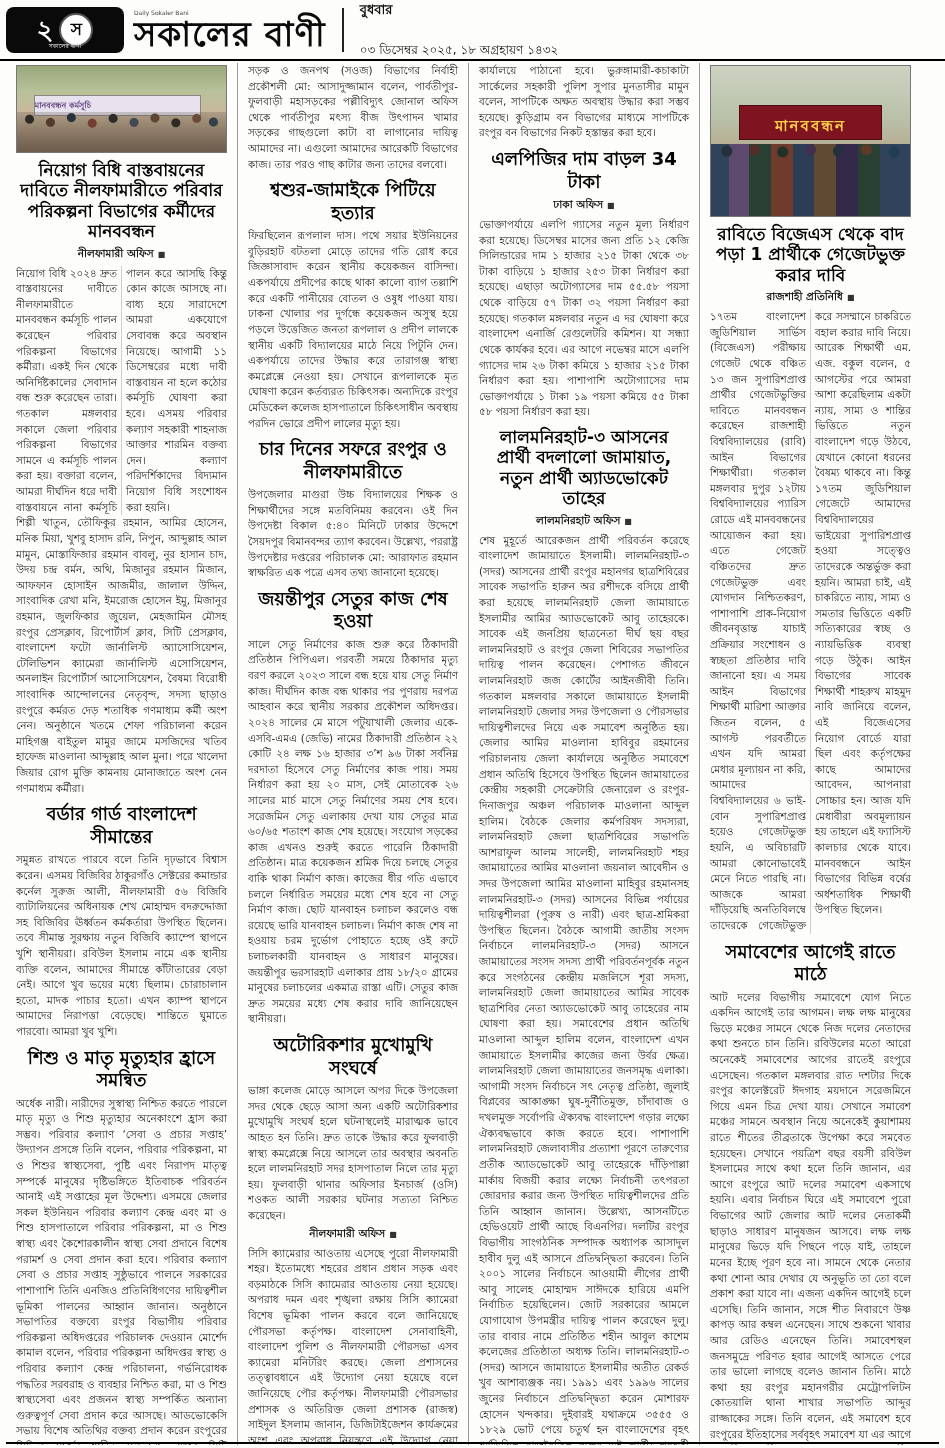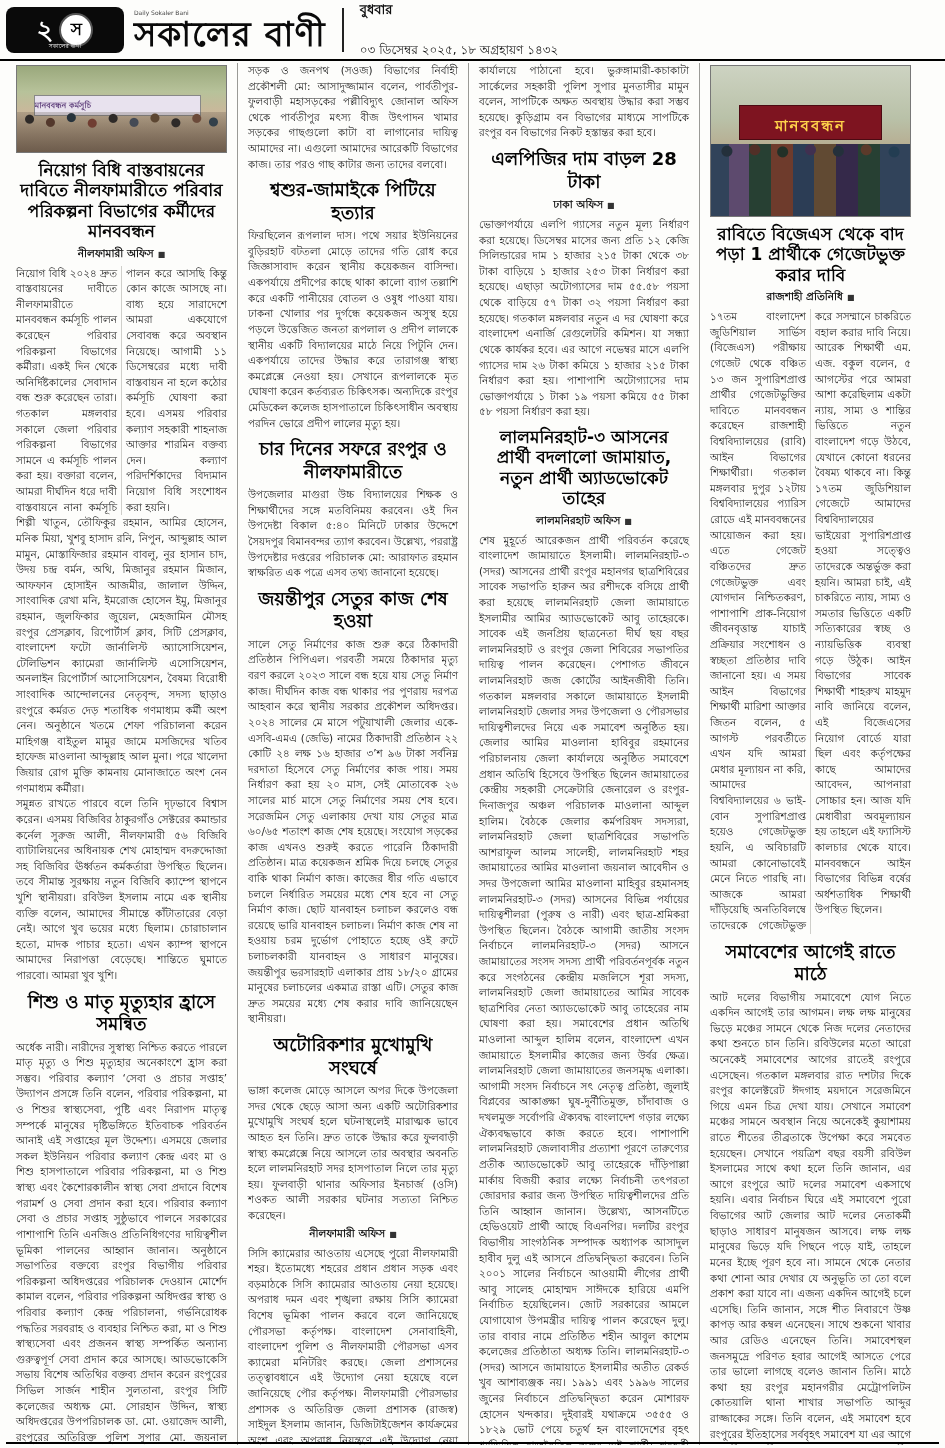--- a/index.html
+++ b/index.html
@@ -113,20 +113,21 @@
           <span class="sq">■</span>
         </div>
         <div class="body cols2">নিয়োগ বিধি ২০২৪ দ্রুত বাস্তবায়নের দাবীতে নীলফামারীতে মানববন্ধন কর্মসূচি পালন করেছেন পরিবার পরিকল্পনা বিভাগের কর্মীরা। একই দিন থেকে অনির্দিষ্টকালের সেবাদান বন্ধ শুরু করেছেন তারা। গতকাল মঙ্গলবার সকালে জেলা পরিবার পরিকল্পনা বিভাগের সামনে এ কর্মসূচি পালন করা হয়। বক্তারা বলেন, আমরা দীর্ঘদিন ধরে দাবী বাস্তবায়নে নানা কর্মসূচি পালন করে আসছি কিন্তু কোন কাজে আসছে না। বাধ্য হয়ে সারাদেশে আমরা একযোগে সেবাবন্ধ করে অবস্থান নিয়েছে। আগামী ১১ ডিসেম্বরের মধ্যে দাবী বাস্তবায়ন না হলে কঠোর কর্মসূচি ঘোষণা করা হবে। এসময় পরিবার কল্যাণ সহকারী শাহনাজ আক্তার শারমিন বক্তব্য দেন। কল্যাণ পরিদর্শিকাদের বিদ্যমান নিয়োগ বিধি সংশোধন করা হয়নি।</div>
       </div>
 
       <div class="article">
         <div class="body">শিল্পী খাতুন, তৌফিকুর রহমান, আমির হোসেন, মনিক মিয়া, খুশবু হাসাদ রনি, নিপুন, আব্দুল্লাহ আল মামুন, মোস্তাফিজার রহমান বাবলু, নুর হাসান চাদ, উদয় চন্দ্র বর্মন, অথি, মিজানুর রহমান মিজান, আফফান হোসাইন আজমীর, জালাল উদ্দিন, সাংবাদিক রেখা মনি, ইমরোজ হোসেন ইমু, মিজানুর রহমান, জুলফিকার জুয়েল, মেহজামিন মৌসহ রংপুর প্রেসক্লাব, রিপোর্টার্স ক্লাব, সিটি প্রেসক্লাব, বাংলাদেশ ফটো জার্নালিস্ট অ্যাসোসিয়েশন, টেলিভিশন ক্যামেরা জার্নালিস্ট এসোসিয়েশন, অনলাইন রিপোর্টার্স আসোসিয়েশন, বৈষম্য বিরোধী সাংবাদিক আন্দোলনের নেতৃবৃন্দ, সদস্য ছাড়াও রংপুরে কর্মরত দেড় শতাধিক গণমাধ্যম কর্মী অংশ নেন। অনুষ্ঠানে খতমে শেফা পরিচালনা করেন মাহিগঞ্জ বাইতুল মামুর জামে মসজিদের খতিব হাফেজ মাওলানা আব্দুল্লাহ আল মুনা। পরে খালেদা জিয়ার রোগ মুক্তি কামনায় মোনাজাতে অংশ নেন গণমাধ্যম কর্মীরা।</div>
       </div>
 
       <div class="article">
+        <h2 class="hl h-md">বর্ডার গার্ড বাংলাদেশ সীমান্তের</h2>
         <div class="body">সমুন্নত রাখতে পারবে বলে তিনি দৃঢ়ভাবে বিশ্বাস করেন। এসময় বিজিবির ঠাকুরগাঁও সেক্টরের কমান্ডার কর্নেল সুরুজ আলী, নীলফামারী ৫৬ বিজিবি ব্যাটালিয়নের অধিনায়ক শেখ মোহাম্মদ বদরুদ্দোজা সহ বিজিবির ঊর্ধ্বতন কর্মকর্তারা উপস্থিত ছিলেন। তবে সীমান্ত সুরক্ষায় নতুন বিজিবি ক্যাম্পে স্থাপনে খুশি স্থানীয়রা। রবিউল ইসলাম নামে এক স্থানীয় ব্যক্তি বলেন, আমাদের সীমান্তে কাঁটাতারের বেড়া নেই। আগে খুব ভয়ের মধ্যে ছিলাম। চোরাচালান হতো, মাদক পাচার হতো। এখন ক্যাম্প স্থাপনে আমাদের নিরাপত্তা বেড়েছে। শান্তিতে ঘুমাতে পারবো। আমরা খুব খুশি।</div>
       </div>
 
       <div class="article">
         <h2 class="hl h-md">শিশু ও মাতৃ মৃত্যুহার হ্রাসে সমন্বিত</h2>
         <div class="body">অর্ধেক নারী। নারীদের সুস্বাস্থ্য নিশ্চিত করতে পারলে মাতৃ মৃত্যু ও শিশু মৃত্যুহার অনেকাংশে হ্রাস করা সম্ভব। পরিবার কল্যাণ ‘সেবা ও প্রচার সপ্তাহ’ উদ্যাপন প্রসঙ্গে তিনি বলেন, পরিবার পরিকল্পনা, মা ও শিশুর স্বাস্থ্যসেবা, পুষ্টি এবং নিরাপদ মাতৃত্ব সম্পর্কে মানুষের দৃষ্টিভঙ্গিতে ইতিবাচক পরিবর্তন আনাই এই সপ্তাহের মূল উদ্দেশ্য। এসময়ে জেলার সকল ইউনিয়ন পরিবার কল্যাণ কেন্দ্র এবং মা ও শিশু হাসপাতালে পরিবার পরিকল্পনা, মা ও শিশু স্বাস্থ্য এবং কৈশোরকালীন স্বাস্থ্য সেবা প্রদানে বিশেষ পরামর্শ ও সেবা প্রদান করা হবে। পরিবার কল্যাণ সেবা ও প্রচার সপ্তাহ সুষ্ঠুভাবে পালনে সরকারের পাশাপাশি তিনি এনজিও প্রতিনিধিগণের দায়িত্বশীল ভূমিকা পালনের আহ্বান জানান। অনুষ্ঠানে সভাপতির বক্তব্যে রংপুর বিভাগীয় পরিবার পরিকল্পনা অধিদপ্তরের পরিচালক দেওয়ান মোর্শেদ কামাল বলেন, পরিবার পরিকল্পনা অধিদপ্তর স্বাস্থ্য ও পরিবার কল্যাণ কেন্দ্র পরিচালনা, গর্ভনিরোধক পদ্ধতির সরবরাহ ও ব্যবহার নিশ্চিত করা, মা ও শিশু স্বাস্থ্যসেবা এবং প্রজনন স্বাস্থ্য সম্পর্কিত অন্যান্য গুরুত্বপূর্ণ সেবা প্রদান করে আসছে। আডভোকেসি সভায় বিশেষ অতিথির বক্তব্য প্রদান করেন রংপুরের সিভিল সার্জন শাহীন সুলতানা, রংপুর সিটি কলেজের অধ্যক্ষ মো. সোরহান উদ্দিন, স্বাস্থ্য অধিদপ্তরের উপপরিচালক ডা. মো. ওয়াজেদ আলী, রংপুরের অতিরিক্ত পুলিশ সুপার মো. জয়নাল আবেদীন। জেলা পরিবার পরিকল্পনা বিভাগের উপপরিচালক সাইফুল ইসলাম সভায় স্বাগত বক্তব্য রাখেন। এতে সরকারি কর্মকর্তা, বিভিন্ন উপজেলা ও জেলা পর্যায়ের চিকিৎসক ও এনজিও প্রতিনিধিগণ উপস্থিত ছিলেন।</div>
       </div>
 
     </div>
 
@@ -160,21 +161,21 @@
         </div>
         <div class="body">সিসি ক্যামেরার আওতায় এসেছে পুরো নীলফামারী শহর। ইতোমধ্যে শহরের প্রধান প্রধান সড়ক এবং বড়মাঠকে সিসি ক্যামেরার আওতায় নেয়া হয়েছে। অপরাধ দমন এবং শৃঙ্খলা রক্ষায় সিসি ক্যামেরা বিশেষ ভূমিকা পালন করবে বলে জানিয়েছে পৌরসভা কর্তৃপক্ষ। বাংলাদেশ সেনাবাহিনী, বাংলাদেশ পুলিশ ও নীলফামারী পৌরসভা এসব ক্যামেরা মনিটরিং করছে। জেলা প্রশাসনের তত্ত্বাবধানে এই উদ্যোগ নেয়া হয়েছে বলে জানিয়েছে পৌর কর্তৃপক্ষ। নীলফামারী পৌরসভার প্রশাসক ও অতিরিক্ত জেলা প্রশাসক (রাজস্ব) সাইদুল ইসলাম জানান, ডিজিটাইজেশন কার্যক্রমের অংশ এবং অপরাধ নিয়ন্ত্রণে এই উদ্যোগ নেয়া হয়েছে। আপাতত প্রধান প্রধান সড়ক ও বড়মাঠে সিসি ক্যামেরা বসানো হলেও পর্যায়ক্রমে পুরো শহরকে এই নেটওয়ার্কের আওতায় নেয়া হবে।</div>
       </div>
 
     </div>
 
     <div class="col">
       <div class="body">কার্যালয়ে পাঠানো হবে। ভুরুঙ্গামারী-কচাকাটা সার্কেলের সহকারী পুলিশ সুপার মুনতাসীর মামুন বলেন, সাপটিকে অক্ষত অবস্থায় উদ্ধার করা সম্ভব হয়েছে। কুড়িগ্রাম বন বিভাগের মাধ্যমে সাপটিকে রংপুর বন বিভাগের নিকট হস্তান্তর করা হবে।</div>
 
       <div class="article">
-        <h2 class="hl h-md">এলপিজির দাম বাড়ল 28 টাকা</h2>
+        <h2 class="hl h-md">এলপিজির দাম বাড়ল 34 টাকা</h2>
         <div class="byline">
           <span>ঢাকা অফিস</span>
           <span class="sq">■</span>
         </div>
         <div class="body">ভোক্তাপর্যায়ে এলপি গ্যাসের নতুন মূল্য নির্ধারণ করা হয়েছে। ডিসেম্বর মাসের জন্য প্রতি ১২ কেজি সিলিন্ডারের দাম ১ হাজার ২১৫ টাকা থেকে ৩৮ টাকা বাড়িয়ে ১ হাজার ২৫৩ টাকা নির্ধারণ করা হয়েছে। এছাড়া অটোগ্যাসের দাম ৫৫.৫৮ পয়সা থেকে বাড়িয়ে ৫৭ টাকা ৩২ পয়সা নির্ধারণ করা হয়েছে। গতকাল মঙ্গলবার নতুন এ দর ঘোষণা করে বাংলাদেশ এনার্জি রেগুলেটরি কমিশন। যা সন্ধ্যা থেকে কার্যকর হবে। এর আগে নভেম্বর মাসে এলপি গ্যাসের দাম ২৬ টাকা কমিয়ে ১ হাজার ২১৫ টাকা নির্ধারণ করা হয়। পাশাপাশি অটোগ্যাসের দাম ভোক্তাপর্যায়ে ১ টাকা ১৯ পয়সা কমিয়ে ৫৫ টাকা ৫৮ পয়সা নির্ধারণ করা হয়।</div>
       </div>
 
       <div class="article">
         <h2 class="hl h-lg">লালমনিরহাট-৩ আসনের প্রার্থী বদলালো জামায়াত, নতুন প্রার্থী অ্যাডভোকেট তাহের</h2>
         <div class="byline">

